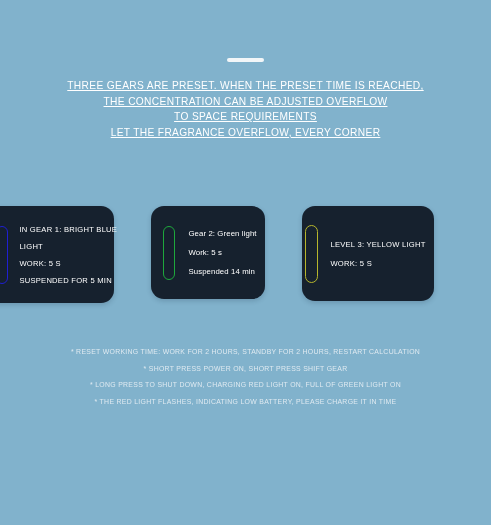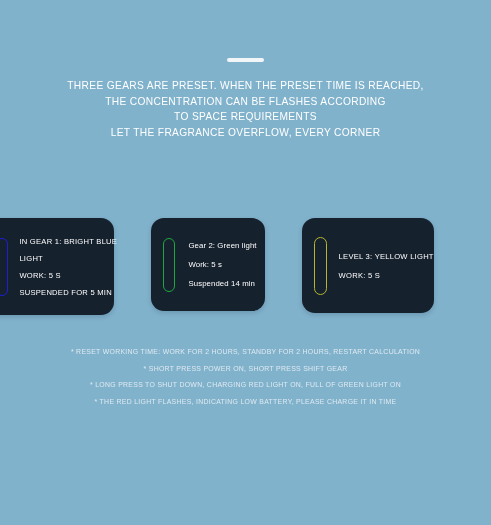--- a/index.html
+++ b/index.html
@@ -35,46 +35,46 @@
   .headline {
     margin-top:16px;
     text-align:center;
     color:#ffffff;
     font-size:10.2px;
     letter-spacing:0.35px;
     line-height:15.5px;
     font-weight:400;
     padding:0 30px;
   }
-  .headline-line { display:block; white-space:nowrap; }
+  .headline-line { display:block; white-space:nowrap;text-decoration:underline; }
 
   
   .cards-row {
     position:absolute;
-    top:218px;
+    top:206px;
     left:0;
     width:417px;
     height:100px;
     display:flex;
     justify-content:center;
     align-items:flex-start;
     gap:37px;
   }
 
   .card {
     background:#16212e;
     border-radius:13px;
     display:flex;
     align-items:center;
     box-shadow:0 2px 5px rgba(10,30,50,0.18);
   }
 
   .card-1 { width:131px; height:97px; padding:0 9px 0 13px; }
   .card-2 { width:124px; height:93px; padding:0 8px 0 12px; }
-  .card-3 { width:132px; height:95px; padding:0 8px 0 12px; }
+  .card-3 { width:132px; height:95px; padding:0 8px 0 12px;justify-content:flex-end; }
 
   
   .pill {
     flex:0 0 auto;
     border-radius:9px;
     background:transparent;
   }
   .pill-1 { width:12px; height:58px; border:1.6px solid #1f1fd2; }
   .pill-2 { width:12px; height:54px; border:1.6px solid #1ea83c; }
   .pill-3 { width:13px; height:58px; border:1.6px solid #b6b62c; }
@@ -114,21 +114,21 @@
 </style>
 </head>
 <body>
 
 <div class="divider-wrap">
   <div class="divider-bar"></div>
 </div>
 
 <div class="headline">
   <span class="headline-line">THREE GEARS ARE PRESET. WHEN THE PRESET TIME IS REACHED,</span>
-  <span class="headline-line">THE CONCENTRATION CAN BE FLASHES ACCORDING</span>
+  <span class="headline-line">THE CONCENTRATION CAN BE ADJUSTED OVERFLOW</span>
   <span class="headline-line">TO SPACE REQUIREMENTS</span>
   <span class="headline-line">LET THE FRAGRANCE OVERFLOW, EVERY CORNER</span>
 </div>
 
 <div class="cards-row">
 
   <div class="card card-1">
     <div class="pill pill-1"></div>
     <div class="card-text">
       <span class="line">IN GEAR 1: BRIGHT BLUE</span>

